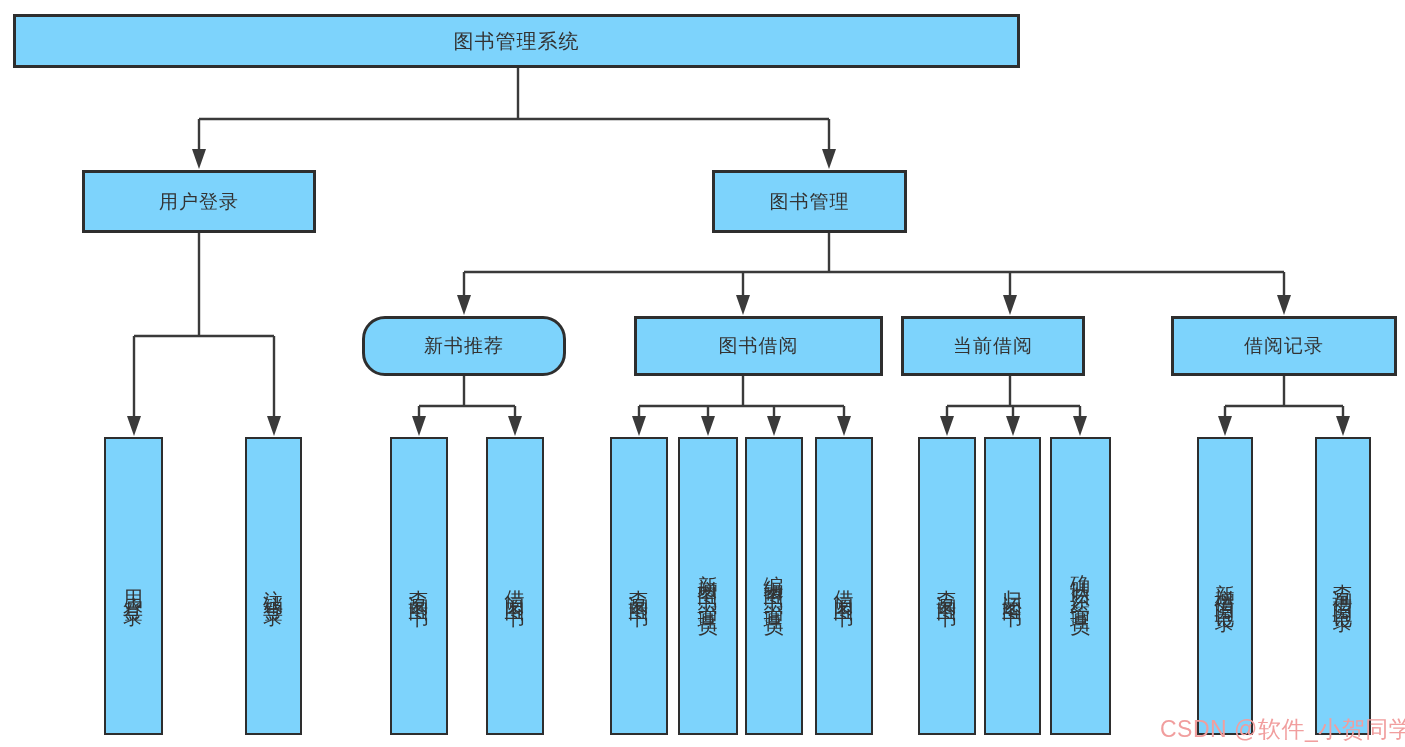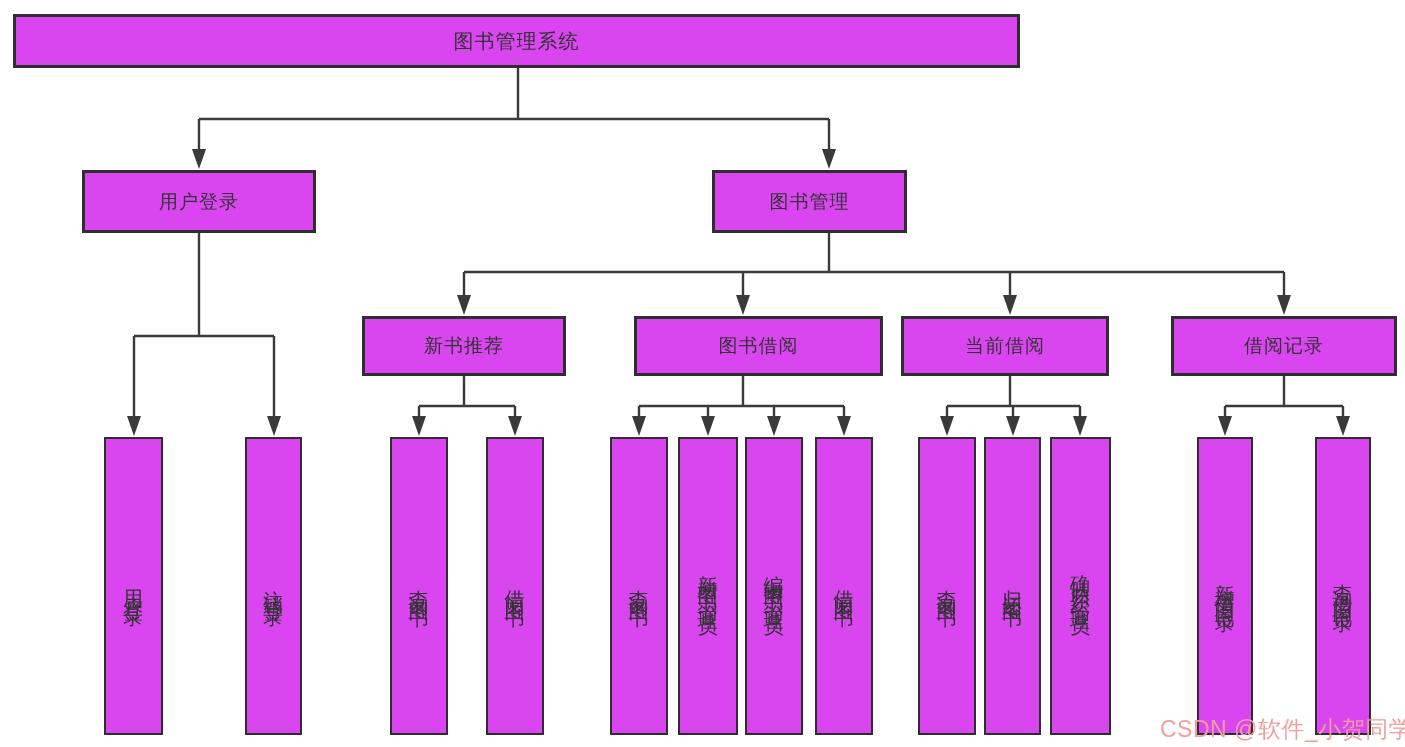--- a/index.html
+++ b/index.html
@@ -8,21 +8,21 @@
     width: 1405px;
     height: 747px;
     background: #ffffff;
     font-family: "Liberation Sans", sans-serif;
     overflow: hidden;
   }
   #wires { position: absolute; left: 0; top: 0; width: 1405px; height: 747px; }
   .box {
     position: absolute;
     box-sizing: border-box;
-    background: #d946ef;
+    background: #7dd3fc;
     border: 3px solid #2e2e2e;
     display: flex;
     align-items: center;
     justify-content: center;
     color: #333333;
     z-index: 2;
   }
   .h-box { font-size: 19px; letter-spacing: 1px; }
   .root-box { border-width: 3px; font-size: 20px; }
   .v-box { border-width: 2.5px; }
@@ -92,27 +92,27 @@
     <span>图书管理系统</span>
   </div>
 
   <div class="box h-box" style="left: 82px; top: 170px; width: 234px; height: 63px; border-color: rgb(46, 46, 46); color: rgb(51, 51, 51);">
     <span>用户登录</span>
   </div>
   <div class="box h-box" style="left: 712px; top: 170px; width: 195px; height: 63px; border-color: rgb(46, 46, 46); color: rgb(51, 51, 51);">
     <span>图书管理</span>
   </div>
 
-  <div class="box h-box" style="left: 362px; top: 316px; width: 204px; height: 60px; border-color: rgb(46, 46, 46); color: rgb(51, 51, 51);">
+  <div class="box h-box" style="left: 362px; top: 316px; width: 204px; height: 60px; border-color: rgb(46, 46, 46); color: rgb(51, 51, 51); border-radius: 23px;">
     <span>新书推荐</span>
   </div>
   <div class="box h-box" style="left: 634px; top: 316px; width: 249px; height: 60px; border-color: rgb(46, 46, 46); color: rgb(51, 51, 51);">
     <span>图书借阅</span>
   </div>
-  <div class="box h-box" style="left: 901px; top: 316px; width: 208px; height: 60px; border-color: rgb(46, 46, 46); color: rgb(51, 51, 51);">
+  <div class="box h-box" style="left: 901px; top: 316px; width: 184px; height: 60px; border-color: rgb(46, 46, 46); color: rgb(51, 51, 51);">
     <span>当前借阅</span>
   </div>
   <div class="box h-box" style="left: 1171px; top: 316px; width: 226px; height: 60px; border-color: rgb(46, 46, 46); color: rgb(51, 51, 51);">
     <span>借阅记录</span>
   </div>
 
   <div class="box v-box" style="left: 104px; top: 437px; width: 59px; height: 298px; border-color: rgb(46, 46, 46); color: rgb(51, 51, 51);">
     <span class="vtext">用户登录</span>
   </div>
   <div class="box v-box" style="left: 245px; top: 437px; width: 57px; height: 298px; border-color: rgb(46, 46, 46); color: rgb(51, 51, 51);">

